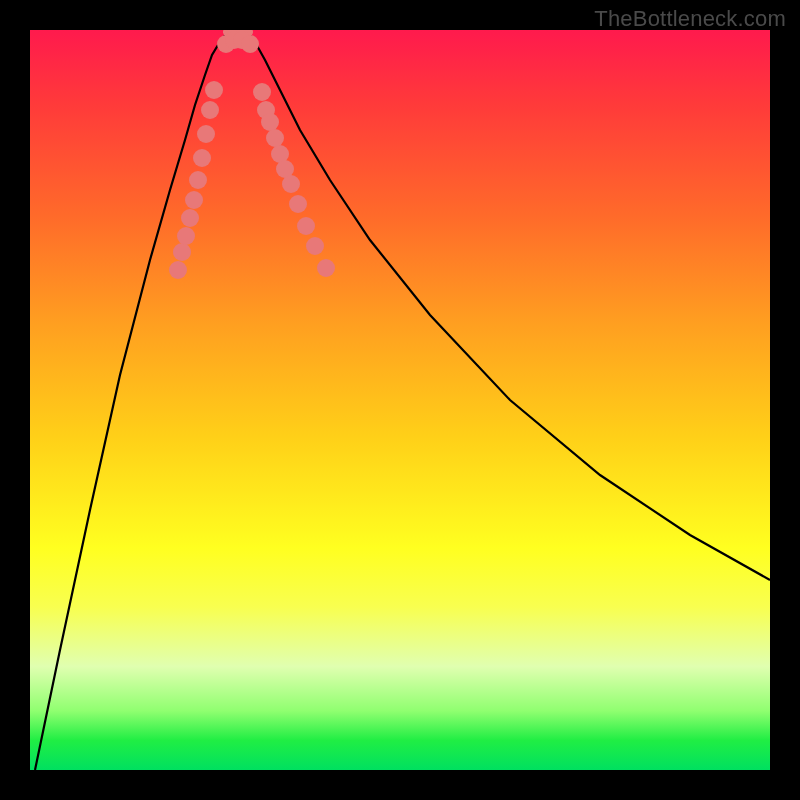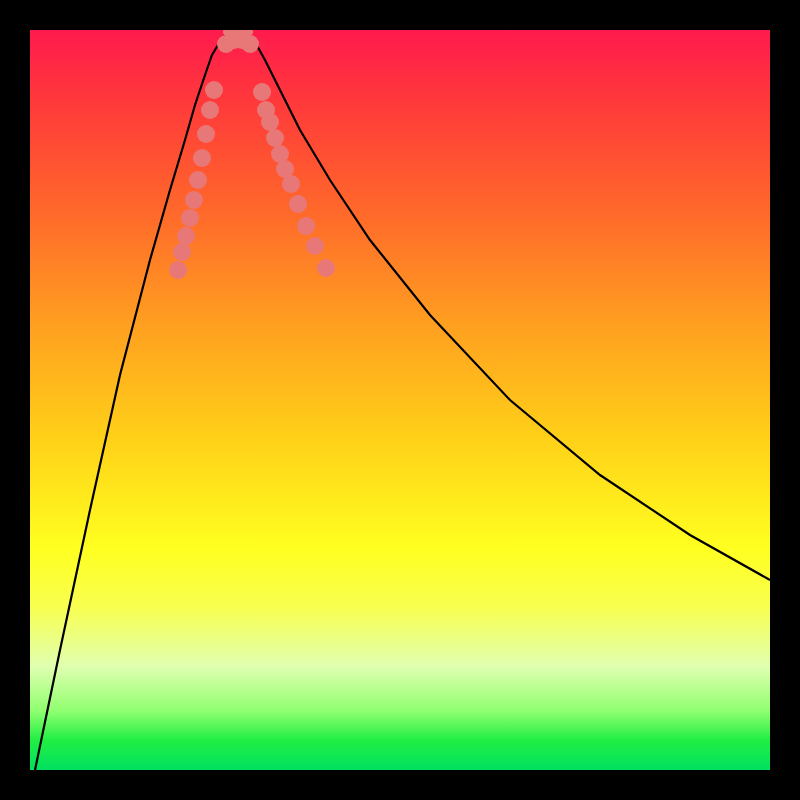--- a/index.html
+++ b/index.html
@@ -59,20 +59,21 @@
   }
   svg .dot {
     fill: #e87878;
     stroke: none;
   }
 </style>
 </head>
 <body>
 
 <div class="frame">
+  <div class="watermark">TheBottleneck.com</div>
 
   <div class="plot">
     <svg class="overlay" viewBox="0 0 740 740">
       <path id="left-curve" class="curve" d="M5 740 L30 620 L60 480 L90 345 L120 230 L140 160 L155 110 L165 75 L175 45 L182 25 L188 15 L193 8 L198 2"></path>
       <path id="right-curve" class="curve" d="M218 2 L225 12 L235 30 L250 60 L270 100 L300 150 L340 210 L400 285 L480 370 L570 445 L660 505 L740 550"></path>
       <path id="basin-curve" class="curve" d="M198 2 L205 0 L212 0 L218 2" style="stroke:#e87878;stroke-width:10;stroke-linecap:round"></path>
       <g id="markers">
           <circle cx="148" cy="240" r="9" class="dot"></circle>
           <circle cx="152" cy="222" r="9" class="dot"></circle>
           <circle cx="156" cy="206" r="9" class="dot"></circle>

